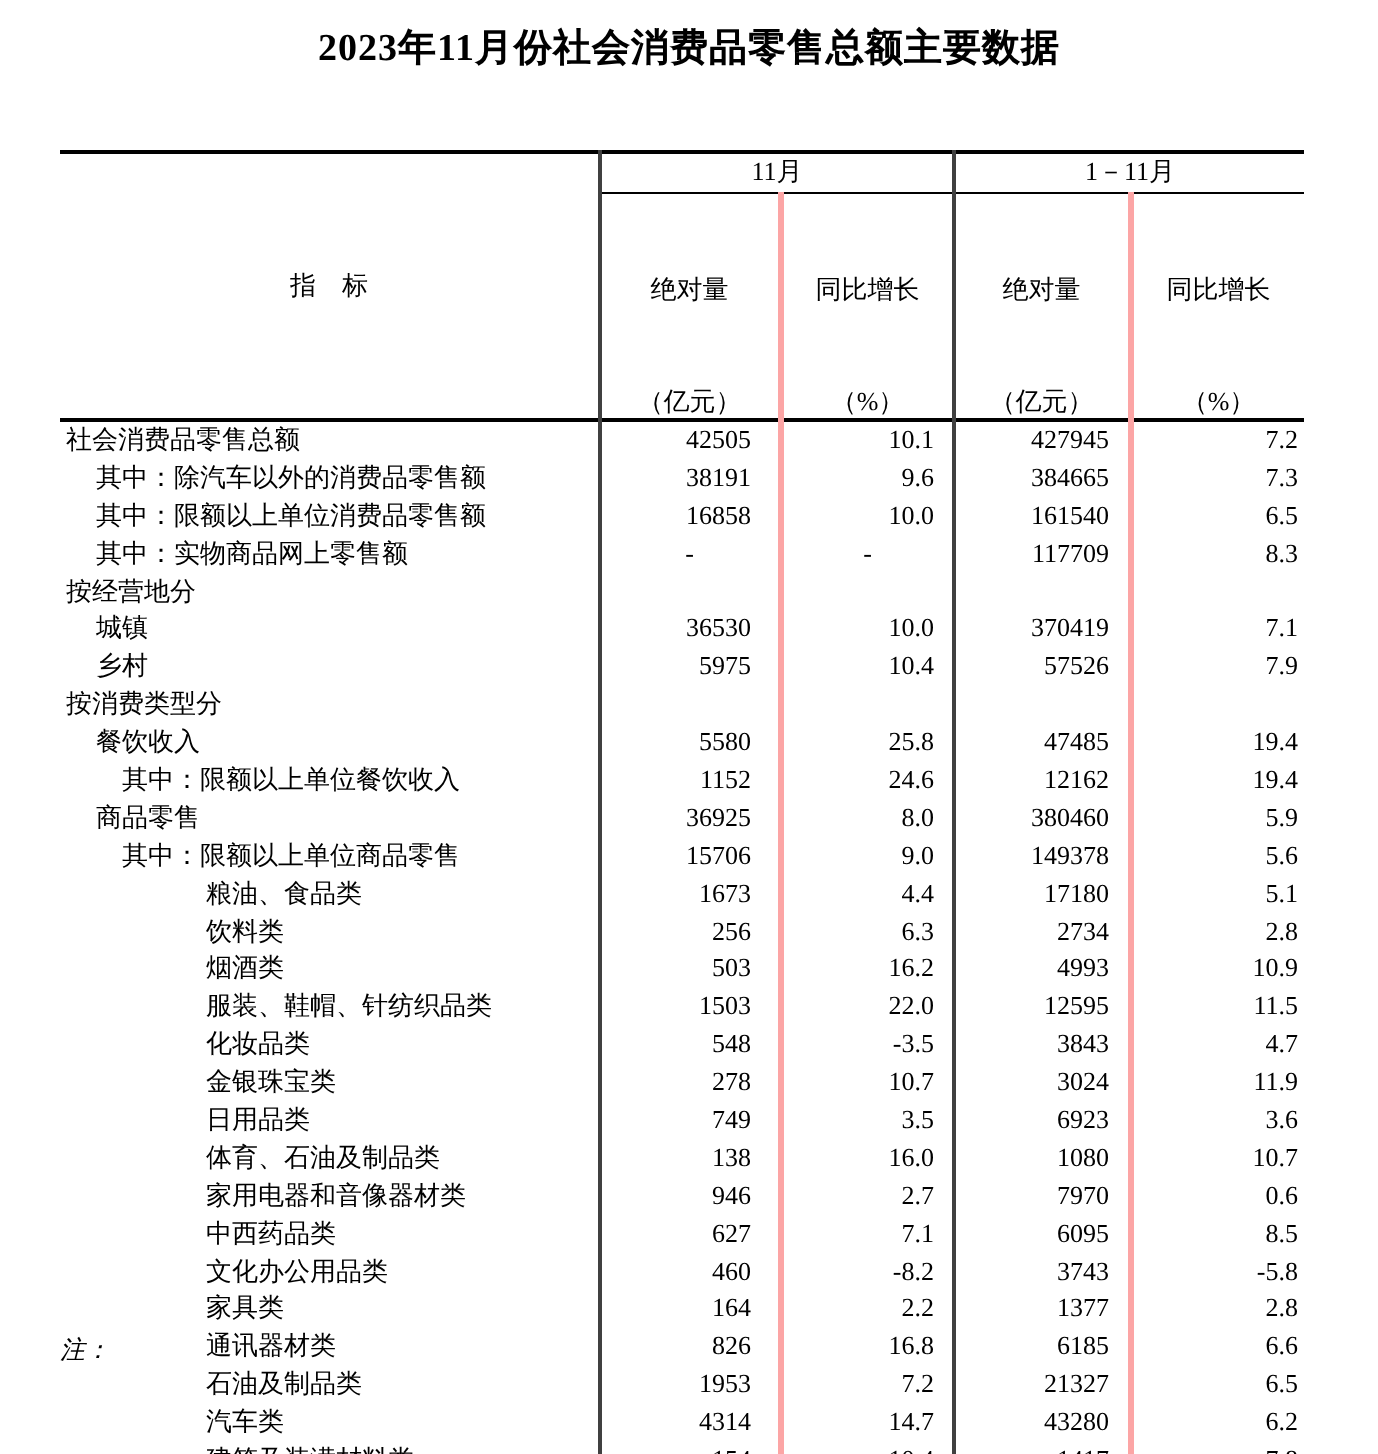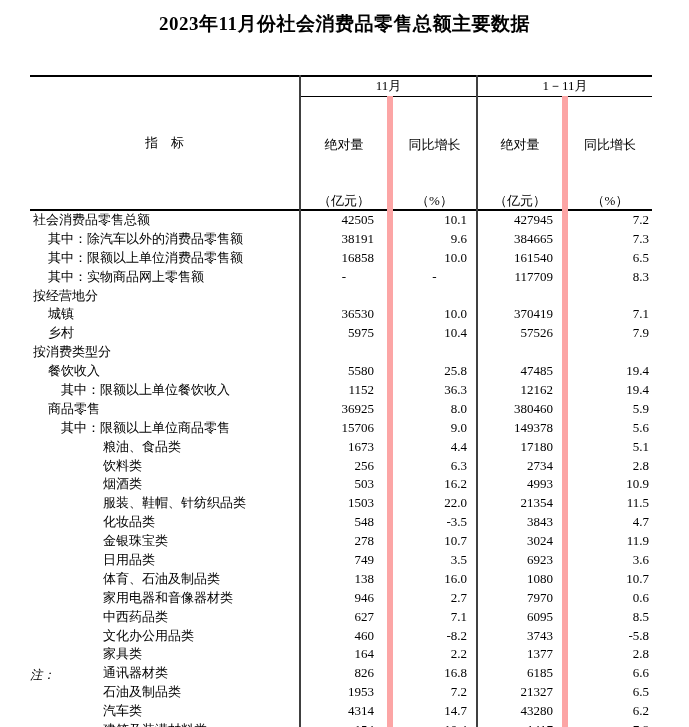--- a/index.html
+++ b/index.html
@@ -36,21 +36,21 @@
     text-align: center;
     padding: 0;
     vertical-align: middle;
   }
   tr.hrow1 { height: 20px; }
   tr.hrow1 th.group { border-bottom: 1px solid #000; }
   tr.hrow2 { height: 33px; }
   th.sub span { display: block; line-height: 16px; margin-top: 40px; }
   
   .bL2 { border-left: 2px solid #404040; }
-  .bL1 { border-left: 6px solid #fca5a5; }
+  .bL1 { border-left: 3px solid #fca5a5; }
   tbody td {
     font-size: 13px;
     height: 18.9px;
     padding: 0;
     vertical-align: middle;
     white-space: nowrap;
     overflow: hidden;
   }
   td.ind { text-align: left; margin-left: 33px; }
   .indent-0 { padding-left: 3px; }
@@ -170,21 +170,21 @@
       <tr>
         <td class="ind indent-1">餐饮收入</td>
         <td class="num bL2 p1">5580</td>
         <td class="num bL1 p2">25.8</td>
         <td class="num bL2 p3">47485</td>
         <td class="num bL1 p4">19.4</td>
       </tr>
       <tr>
         <td class="ind indent-2">其中：限额以上单位餐饮收入</td>
         <td class="num bL2 p1">1152</td>
-        <td class="num bL1 p2">36.3</td>
+        <td class="num bL1 p2">24.6</td>
         <td class="num bL2 p3">12162</td>
         <td class="num bL1 p4">19.4</td>
       </tr>
       <tr>
         <td class="ind indent-1">商品零售</td>
         <td class="num bL2 p1">36925</td>
         <td class="num bL1 p2">8.0</td>
         <td class="num bL2 p3">380460</td>
         <td class="num bL1 p4">5.9</td>
       </tr>
@@ -213,21 +213,21 @@
         <td class="ind indent-3">烟酒类</td>
         <td class="num bL2 p1">503</td>
         <td class="num bL1 p2">16.2</td>
         <td class="num bL2 p3">4993</td>
         <td class="num bL1 p4">10.9</td>
       </tr>
       <tr>
         <td class="ind indent-3">服装、鞋帽、针纺织品类</td>
         <td class="num bL2 p1">1503</td>
         <td class="num bL1 p2">22.0</td>
-        <td class="num bL2 p3">21354</td>
+        <td class="num bL2 p3">12595</td>
         <td class="num bL1 p4">11.5</td>
       </tr>
       <tr>
         <td class="ind indent-3">化妆品类</td>
         <td class="num bL2 p1">548</td>
         <td class="num bL1 p2">-3.5</td>
         <td class="num bL2 p3">3843</td>
         <td class="num bL1 p4">4.7</td>
       </tr>
       <tr>

